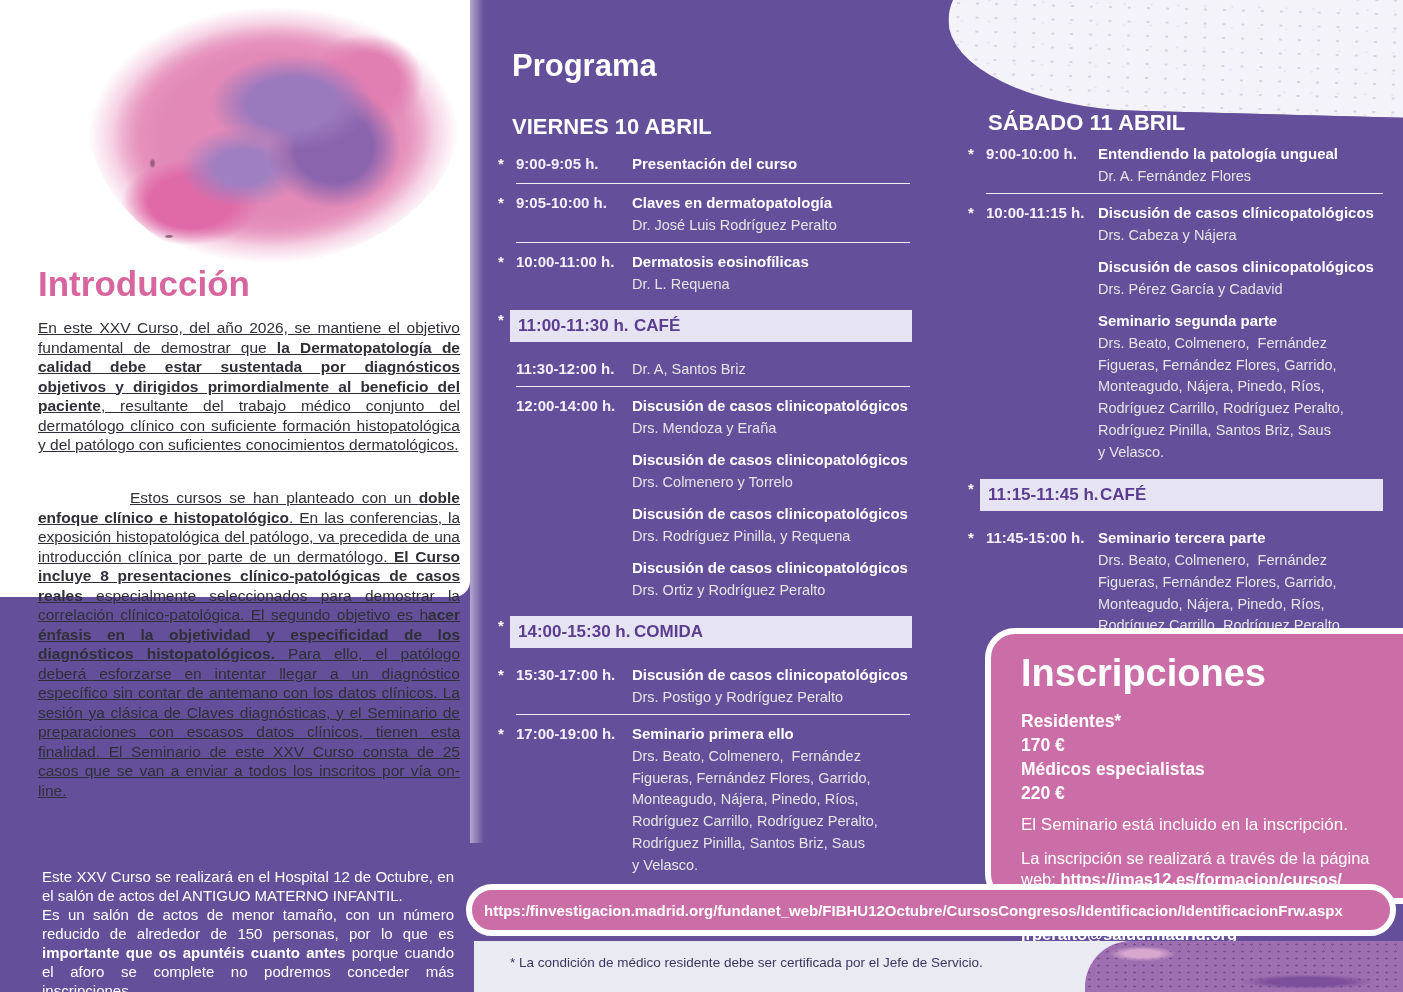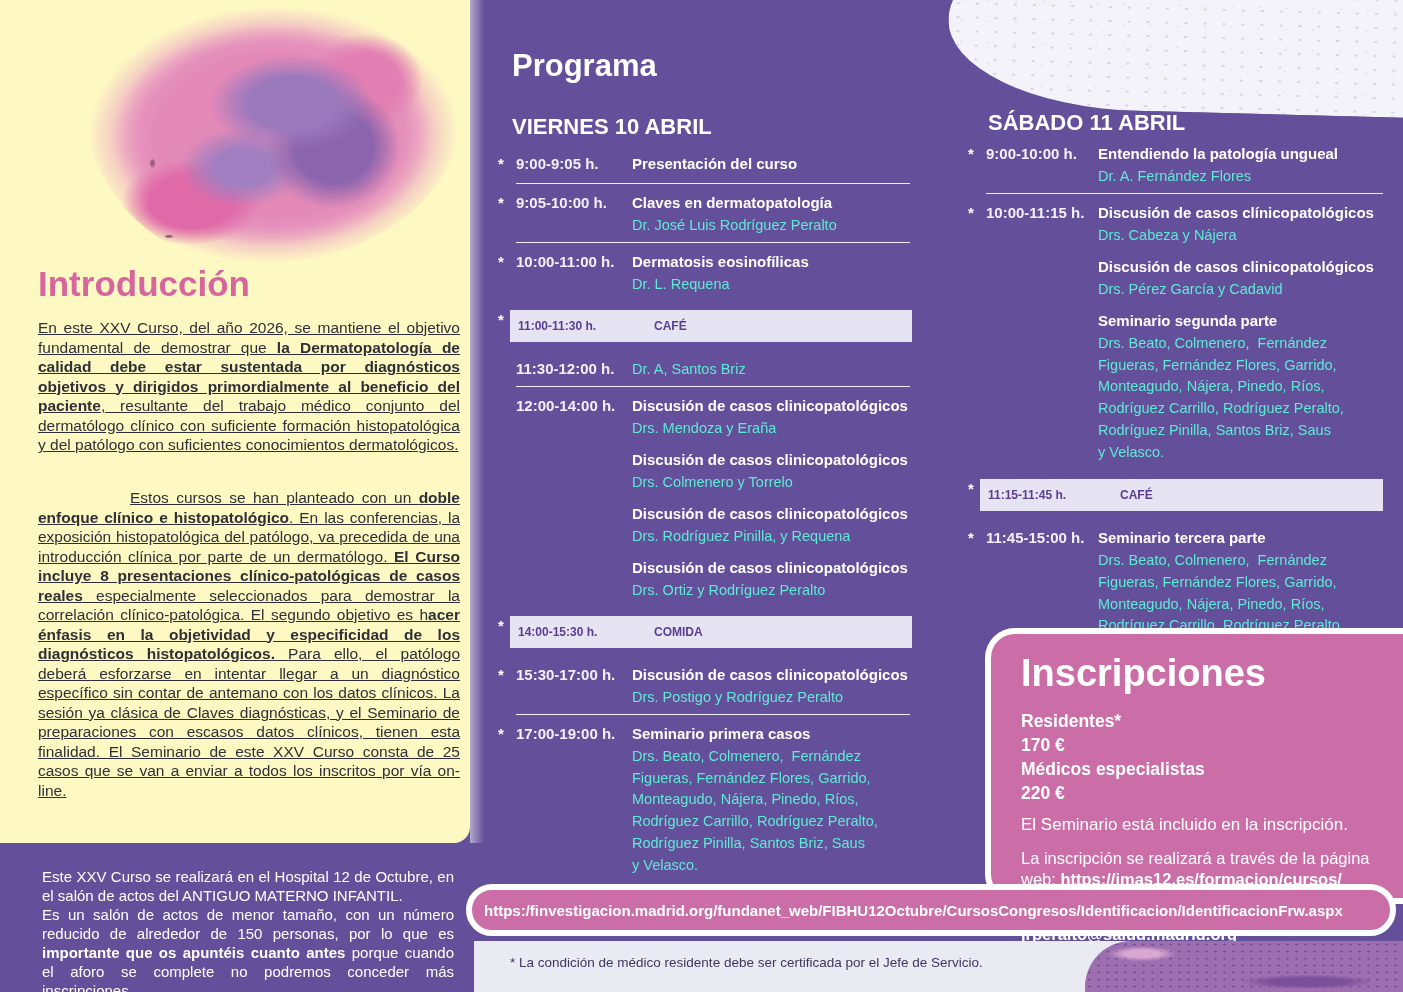--- a/index.html
+++ b/index.html
@@ -1,20 +1,20 @@
 <!DOCTYPE html>
 <html style="--page-purple: #64509a; --pink: #cb6ea8; --band-bg: #e6e4f2; --band-text: #5a3d90; --intro-pink: #d7669e; --footnote-bg: #eaeaf3; --footnote-text: #3b3660; --body-text: #2f2f37;"><head>
 <meta charset="utf-8">
 <style>
   html,body{margin:0;padding:0;}
   .page{position:relative;width:1403px;height:992px;background:var(--page-purple,#64509a);
         overflow:hidden;font-family:"Liberation Sans",sans-serif;}
 
   
-  .left-panel{position:absolute;left:0;top:0;width:470px;height:843px;background:#fef9c3;
+  .left-panel{position:absolute;left:0;top:0;width:470px;height:597px;background:#ffffff;
               border-radius:0 0 16px 0;}
   .histo-left{position:absolute;left:84px;top:4px;width:378px;height:262px;transform:rotate(-1deg);
     background:
       radial-gradient(closest-side at 22% 88%, rgba(40,20,40,.5) 0 3%, transparent 6%),
       radial-gradient(closest-side at 18% 60%, rgba(40,20,40,.4) 0 2%, transparent 5%),
       radial-gradient(closest-side at 55% 38%, #9b79bd 0 26%, transparent 48%),
       radial-gradient(closest-side at 66% 55%, #8a64ad 0 30%, transparent 52%),
       radial-gradient(closest-side at 42% 62%, #a07fc0 0 18%, transparent 40%),
       radial-gradient(closest-side at 28% 75%, #e06aa8 0 40%, transparent 66%),
       radial-gradient(closest-side at 75% 30%, #e27fb2 0 35%, transparent 60%),
@@ -61,28 +61,28 @@
 
   
   .row{display:grid;grid-template-columns:18px var(--timew,116px) 1fr;margin-bottom:9px;}
   .mid{--timew:116px;}
   .rightcol{--timew:112px;}
   .star{color:#fff;font-weight:bold;font-size:15px;line-height:20px;}
   .time{color:#f3f0fb;font-weight:bold;font-size:15px;line-height:20px;}
   .block{margin-bottom:12px;}
   .block:last-child{margin-bottom:0;}
   .b-title{color:#fff;font-weight:bold;font-size:15px;line-height:20px;margin-bottom:2px;}
-  .b-speaker{color:#5eead4;font-size:14.5px;line-height:20px;white-space:pre-wrap;}
+  .b-speaker{color:#e5e5e5;font-size:14.5px;line-height:20px;white-space:pre-wrap;}
   .b-speaker.lines{line-height:21.7px;}
   .sepline{border-top:1.5px solid rgba(255,255,255,.9);margin:-2px 0 9px 18px;}
   .mid .sepline{margin-right:32px;}
   .row.hl{margin:16px 0 17px;}
   .band{grid-column:2/4;display:grid;grid-template-columns:var(--timew,116px) 1fr;
         background:var(--band-bg,#e6e4f2);color:var(--band-text,#5a3d90);
-        font-weight:bold;font-size:12px;line-height:20px;padding:6px 6px 6px 8px;margin-left:-6px;gap:20px;}
+        font-weight:bold;font-size:17px;line-height:20px;padding:6px 6px 6px 8px;margin-left:-6px;}
   .mid .band{margin-right:30px;}
 
   
   .sabado{position:absolute;left:946px;top:96px;width:457px;
           padding:14px 20px 0 22px;box-sizing:border-box;}
 
   
   .insc{position:absolute;left:985px;top:628px;width:470px;height:246px;
         background:var(--pink,#cb6ea8);border:6px solid #fff;border-radius:30px;
         padding:18px 0 0 30px;box-sizing:content-box;}
@@ -211,21 +211,21 @@
               <div class="b-speaker">Drs. Postigo y Rodríguez Peralto</div>
             </div>
           </div>
         </div>
         <div class="sepline"></div>
         <div class="row">
           <div class="star">*</div>
           <div class="time">17:00-19:00 h.</div>
           <div class="content">
             <div class="block">
-              <div class="b-title">Seminario primera casos</div>
+              <div class="b-title">Seminario primera ello</div>
               <div class="b-speaker lines">Drs. Beato, Colmenero,  Fernández</div>
               <div class="b-speaker lines">Figueras, Fernández Flores, Garrido,</div>
               <div class="b-speaker lines">Monteagudo, Nájera, Pinedo, Ríos,</div>
               <div class="b-speaker lines">Rodríguez Carrillo, Rodríguez Peralto,</div>
               <div class="b-speaker lines">Rodríguez Pinilla, Santos Briz, Saus</div>
               <div class="b-speaker lines">y Velasco.</div>
             </div>
           </div>
         </div>
       </div>

